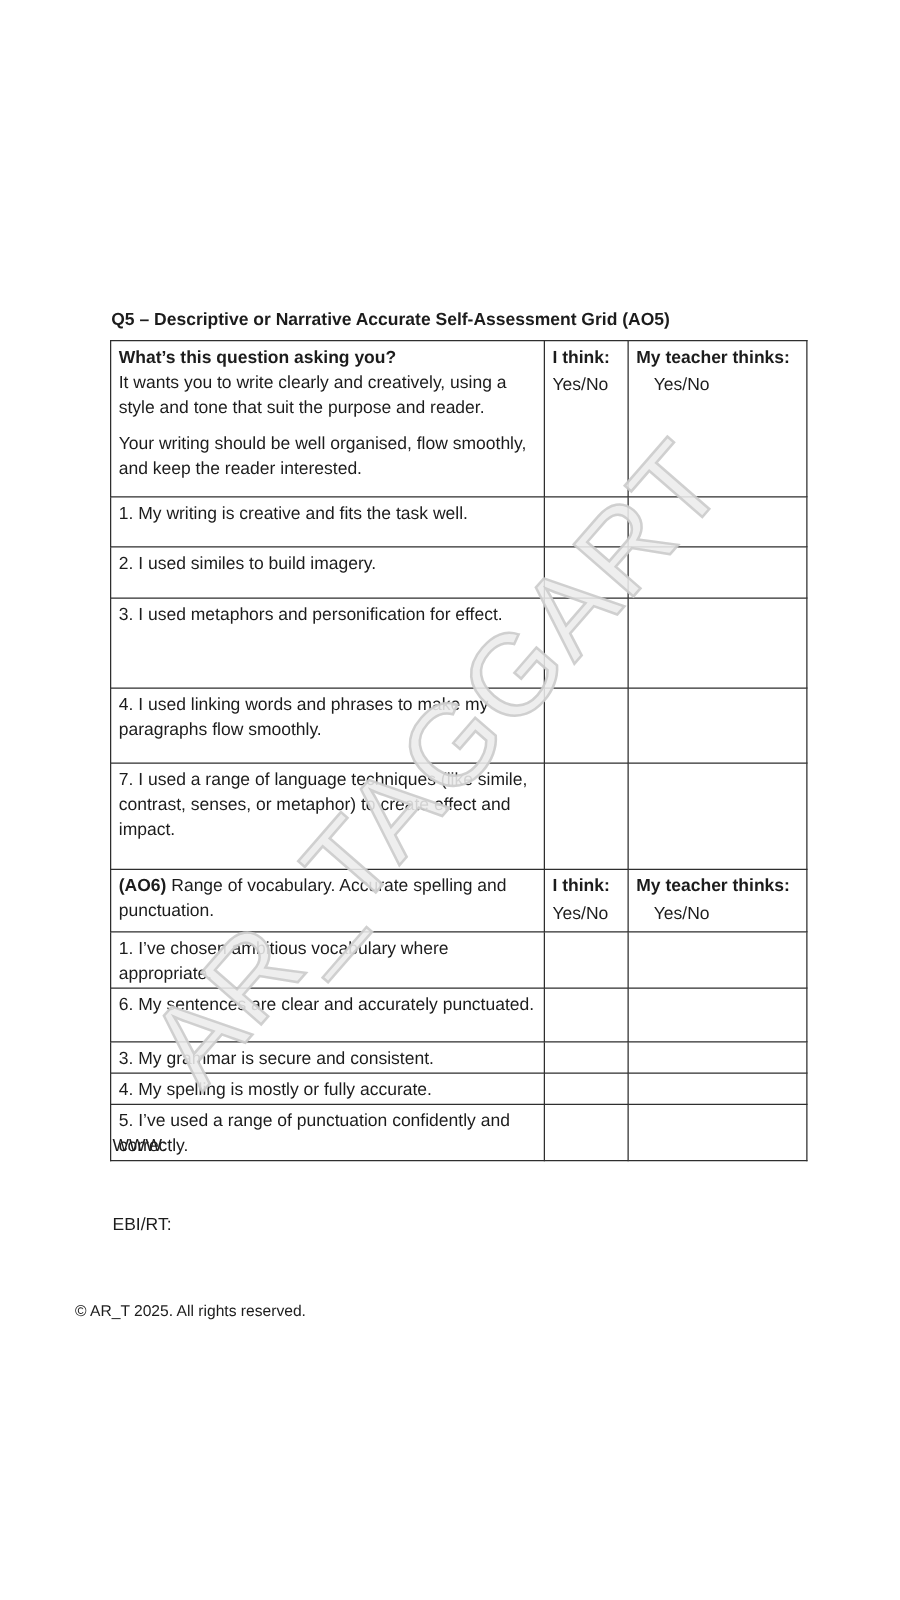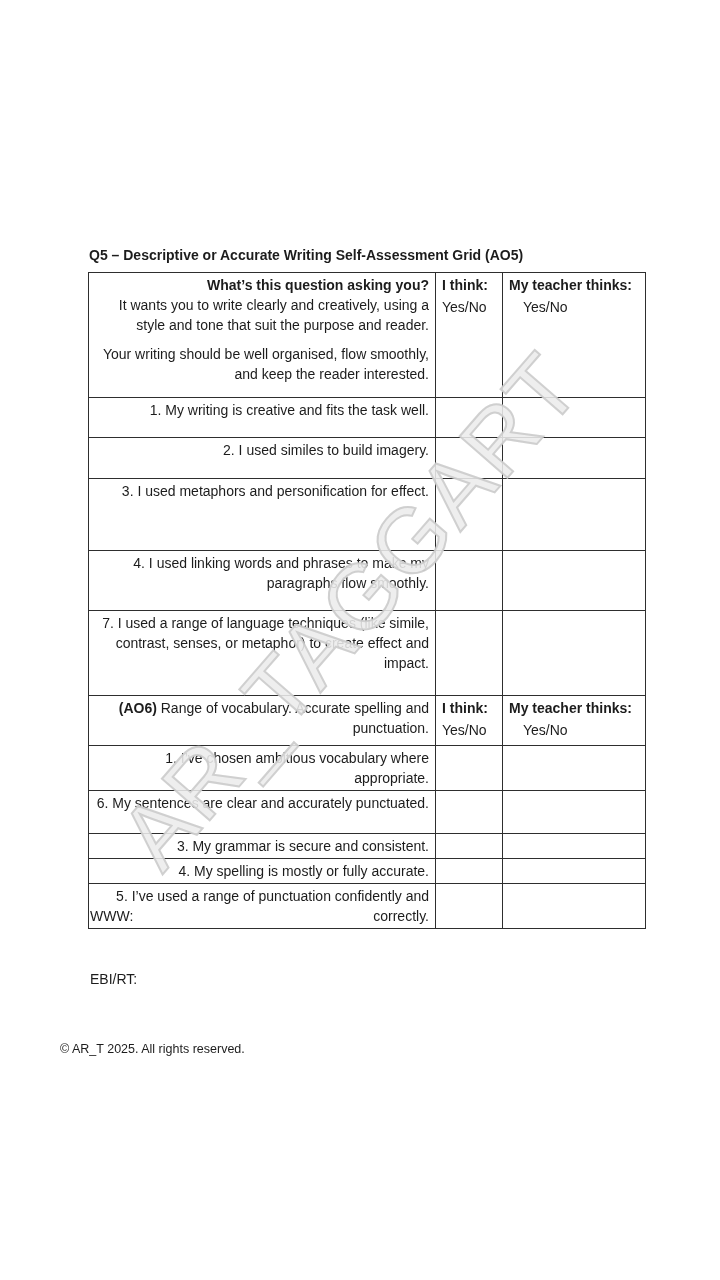--- a/index.html
+++ b/index.html
@@ -22,21 +22,21 @@
     border-collapse:collapse;
     table-layout:fixed;
   }
   table.grid td{
     border:1.6px solid #2e2e2e;
     vertical-align:top;
     padding:2px 6px;
     font-size:14px;line-height:20px;
     overflow:hidden;
   }
-  td.q{padding-right:36px;text-align:right;}
+  td.q{padding-right:36px;}
   td.tight{padding-top:0;padding-bottom:0;}
   .bold{font-weight:bold;}
   .hdr-q p{margin:0;}
   .hdr-q p.para2{margin-top:9px;}
   .hdr-q .heading{font-weight:bold;}
   .yesno{margin-top:2px;}
   .yesno.indent{margin-left:14px;}
   .www-label,.ebi-label{
     position:absolute;left:90px;
     font-size:14px;font-weight:normal;line-height:18px;
@@ -59,21 +59,21 @@
     pointer-events:none;
     user-select:none;
     white-space:nowrap;
   }
 </style>
 </head>
 <body>
 
 <div class="page">
 
-  <div class="doc-title">Q5 – Descriptive or Accurate Writing Self-Assessment Grid (AO5)</div>
+  <div class="doc-title">Q5 – Descriptive or Narrative Accurate Self-Assessment Grid (AO5)</div>
 
   <table class="grid">
     <colgroup>
       <col style="width:347px">
       <col style="width:67px">
       <col style="width:143px">
     </colgroup>
     <tbody>
 
       <tr style="height:125px">

